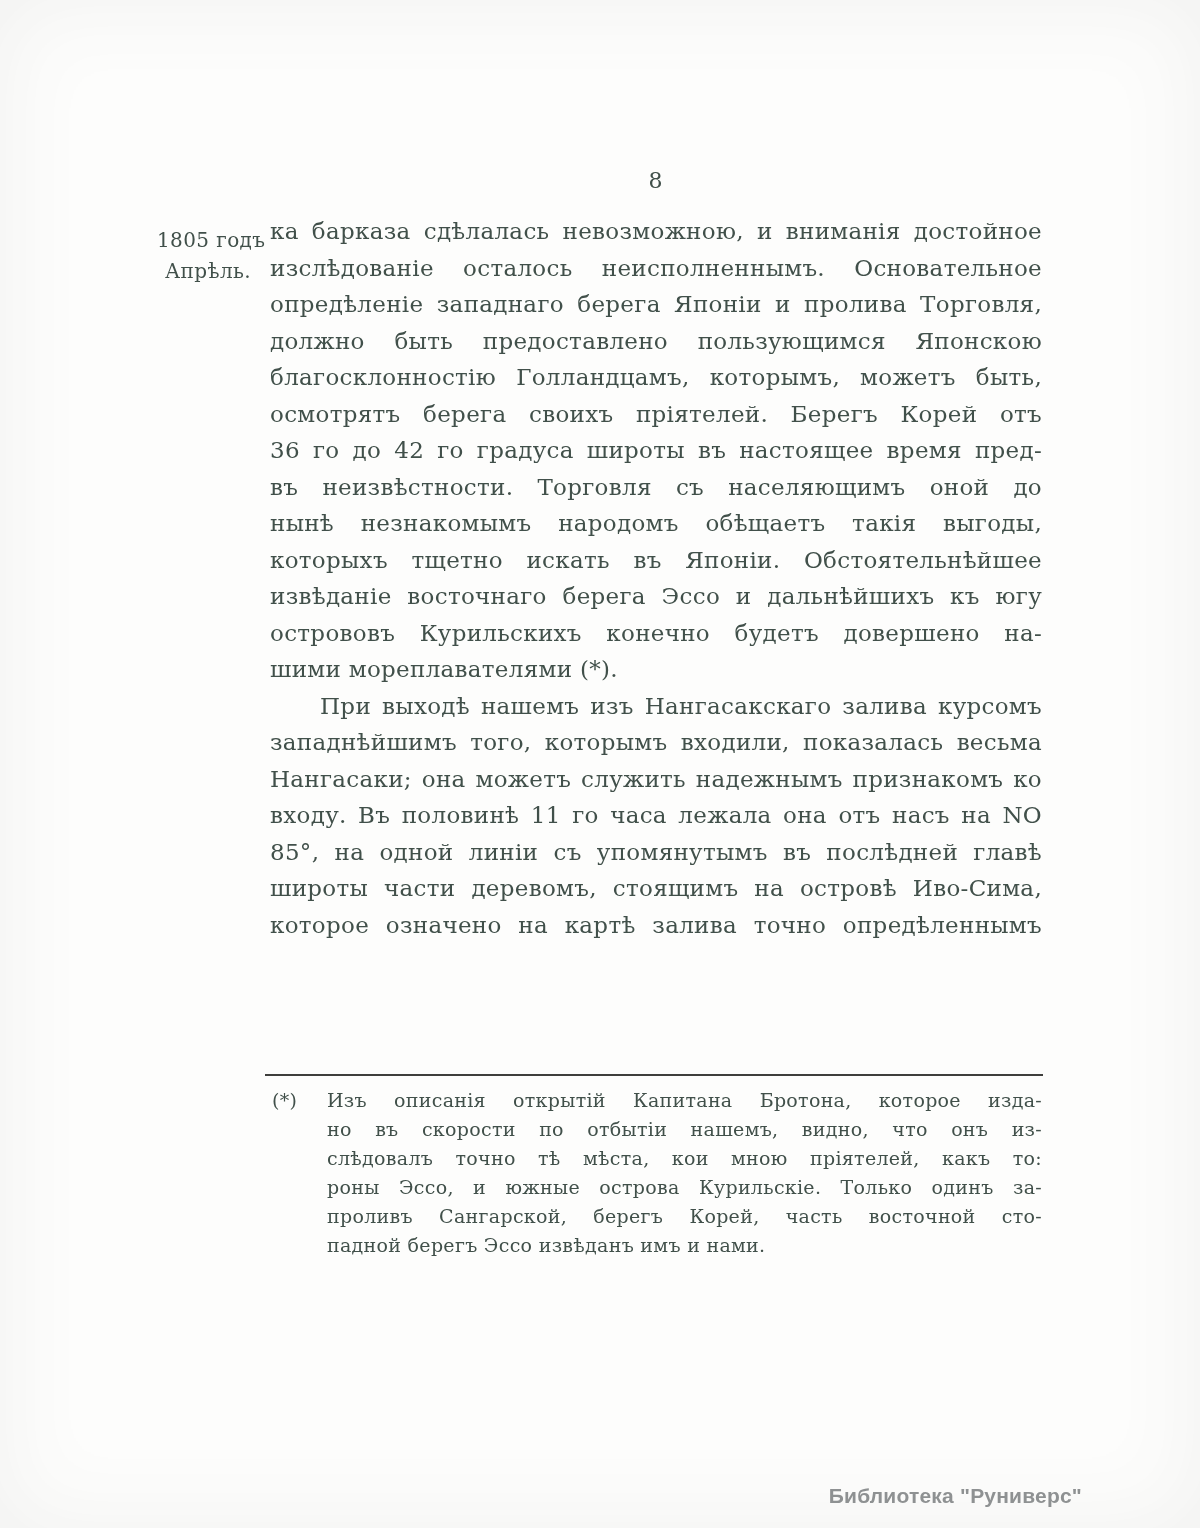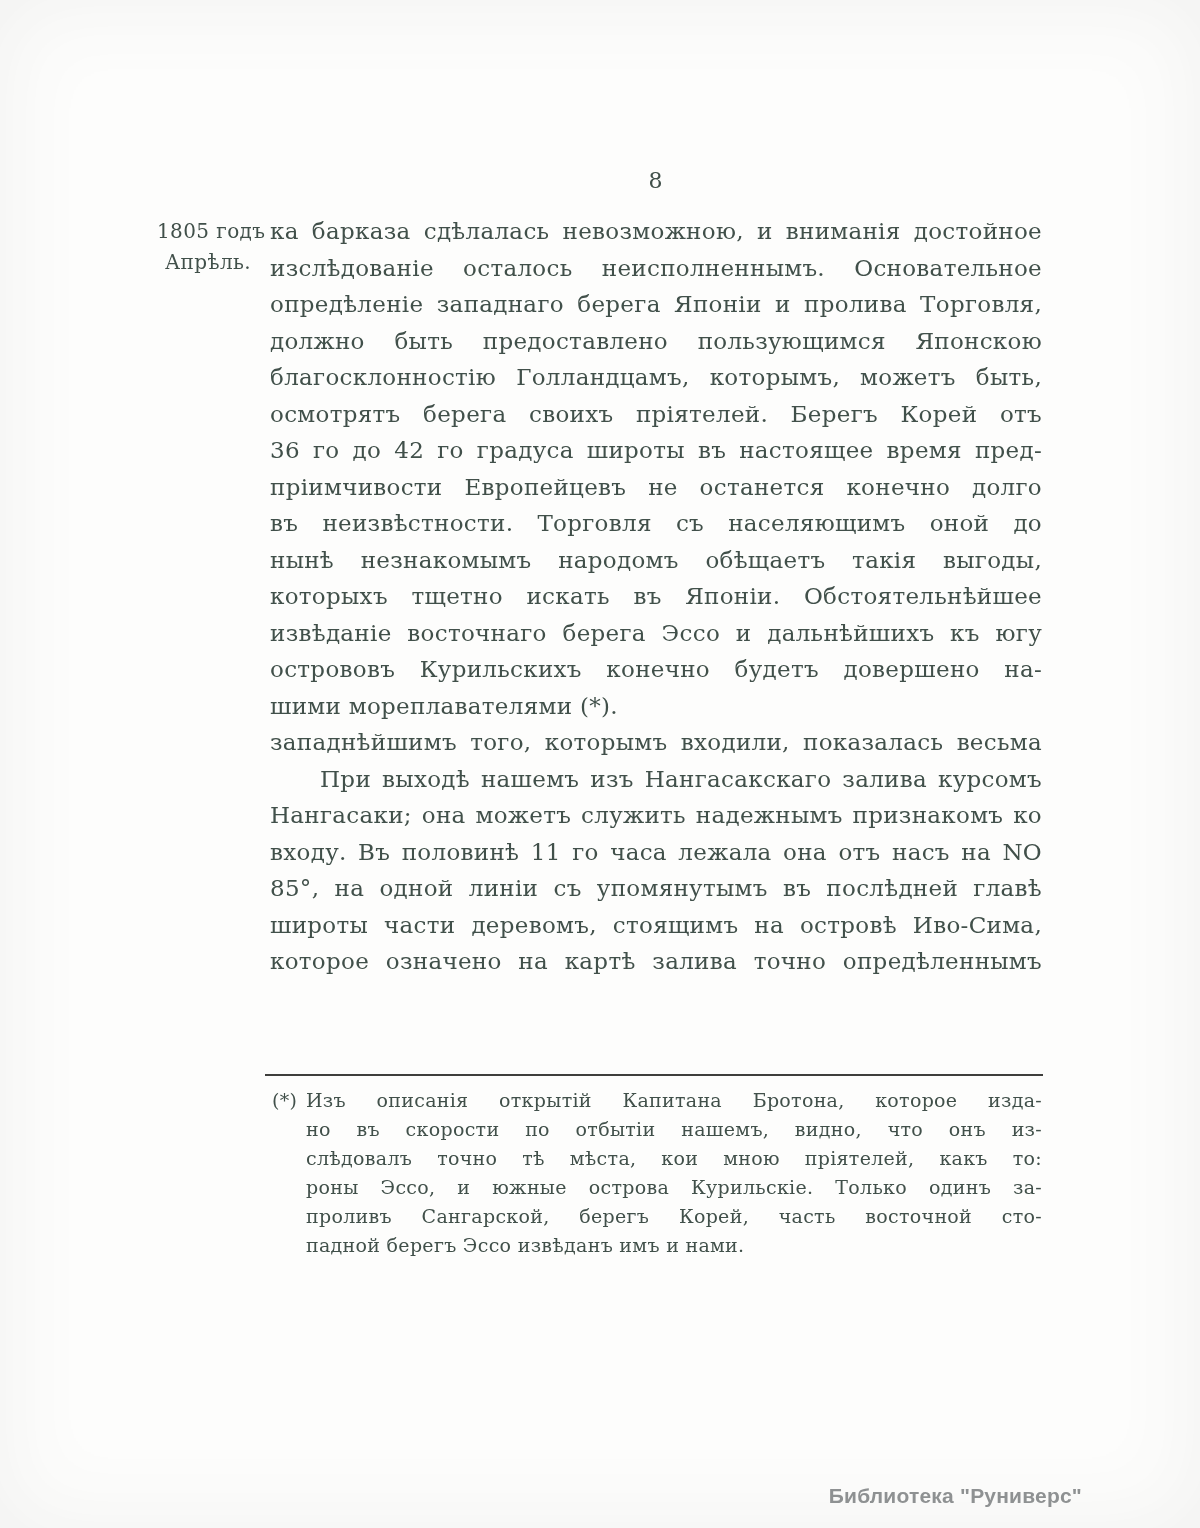--- a/index.html
+++ b/index.html
@@ -23,21 +23,21 @@
     top: 168px;
     left: 270px;
     width: 772px;
     text-align: center;
     font-size: 22px;
     letter-spacing: 1px;
   }
   .margin-note {
     position: absolute;
     left: 157px;
-    top: 216px;
+    top: 225px;
     font-size: 20px;
     line-height: 31px;
     letter-spacing: 0.4px;
     white-space: nowrap;
   }
   .margin-note .mn2 {
     padding-left: 8px;
   }
   .body-text {
     position: absolute;
@@ -74,21 +74,21 @@
     font-size: 19px;
     line-height: 29px;
     letter-spacing: 0.3px;
   }
   .fn-marker {
     position: absolute;
     left: 0;
     top: 0;
   }
   .fn-text {
-    margin-left: 34px;
+    margin-left: 55px;
   }
   .watermark {
     position: absolute;
     top: 1484px;
     right: 118px;
     font-family: "Liberation Sans", sans-serif;
     font-size: 21px;
     font-weight: 600;
     color: var(--watermark, #8e9192);
     letter-spacing: 0.2px;
@@ -107,29 +107,28 @@
   </div>
 
   <div class="body-text">
       <div class="line">ка барказа сдѣлалась невозможною, и вниманія достойное</div>
       <div class="line">изслѣдованіе осталось неисполненнымъ. Основательное</div>
       <div class="line">опредѣленіе западнаго берега Японіи и пролива Торговля,</div>
       <div class="line">должно быть предоставлено пользующимся Японскою</div>
       <div class="line">благосклонностію Голландцамъ, которымъ, можетъ быть,</div>
       <div class="line">осмотрятъ берега своихъ пріятелей. Берегъ Корей отъ</div>
       <div class="line">36 го до 42 го градуса широты въ настоящее время пред-</div>
-      <div class="line">пріимчивости Европейцевъ не останется конечно долго</div>
       <div class="line">въ неизвѣстности. Торговля съ населяющимъ оной до</div>
       <div class="line">нынѣ незнакомымъ народомъ обѣщаетъ такія выгоды,</div>
       <div class="line">которыхъ тщетно искать въ Японіи. Обстоятельнѣйшее</div>
       <div class="line">извѣданіе восточнаго берега Эссо и дальнѣйшихъ къ югу</div>
       <div class="line">острововъ Курильскихъ конечно будетъ довершено на-</div>
       <div class="line last">шими мореплавателями (*).</div>
+      <div class="line indent">При выходѣ нашемъ изъ Нангасакскаго залива курсомъ</div>
       <div class="line">западнѣйшимъ того, которымъ входили, показалась весьма</div>
-      <div class="line indent">При выходѣ нашемъ изъ Нангасакскаго залива курсомъ</div>
       <div class="line">Нангасаки; она можетъ служить надежнымъ признакомъ ко</div>
       <div class="line">входу. Въ половинѣ 11 го часа лежала она отъ насъ на NO</div>
       <div class="line">85°, на одной линіи съ упомянутымъ въ послѣдней главѣ</div>
       <div class="line">широты части деревомъ, стоящимъ на островѣ Иво-Сима,</div>
       <div class="line">которое означено на картѣ залива точно опредѣленнымъ</div>
     </div>
 
   <div class="footnote-rule"></div>
 
   <div class="footnote">

